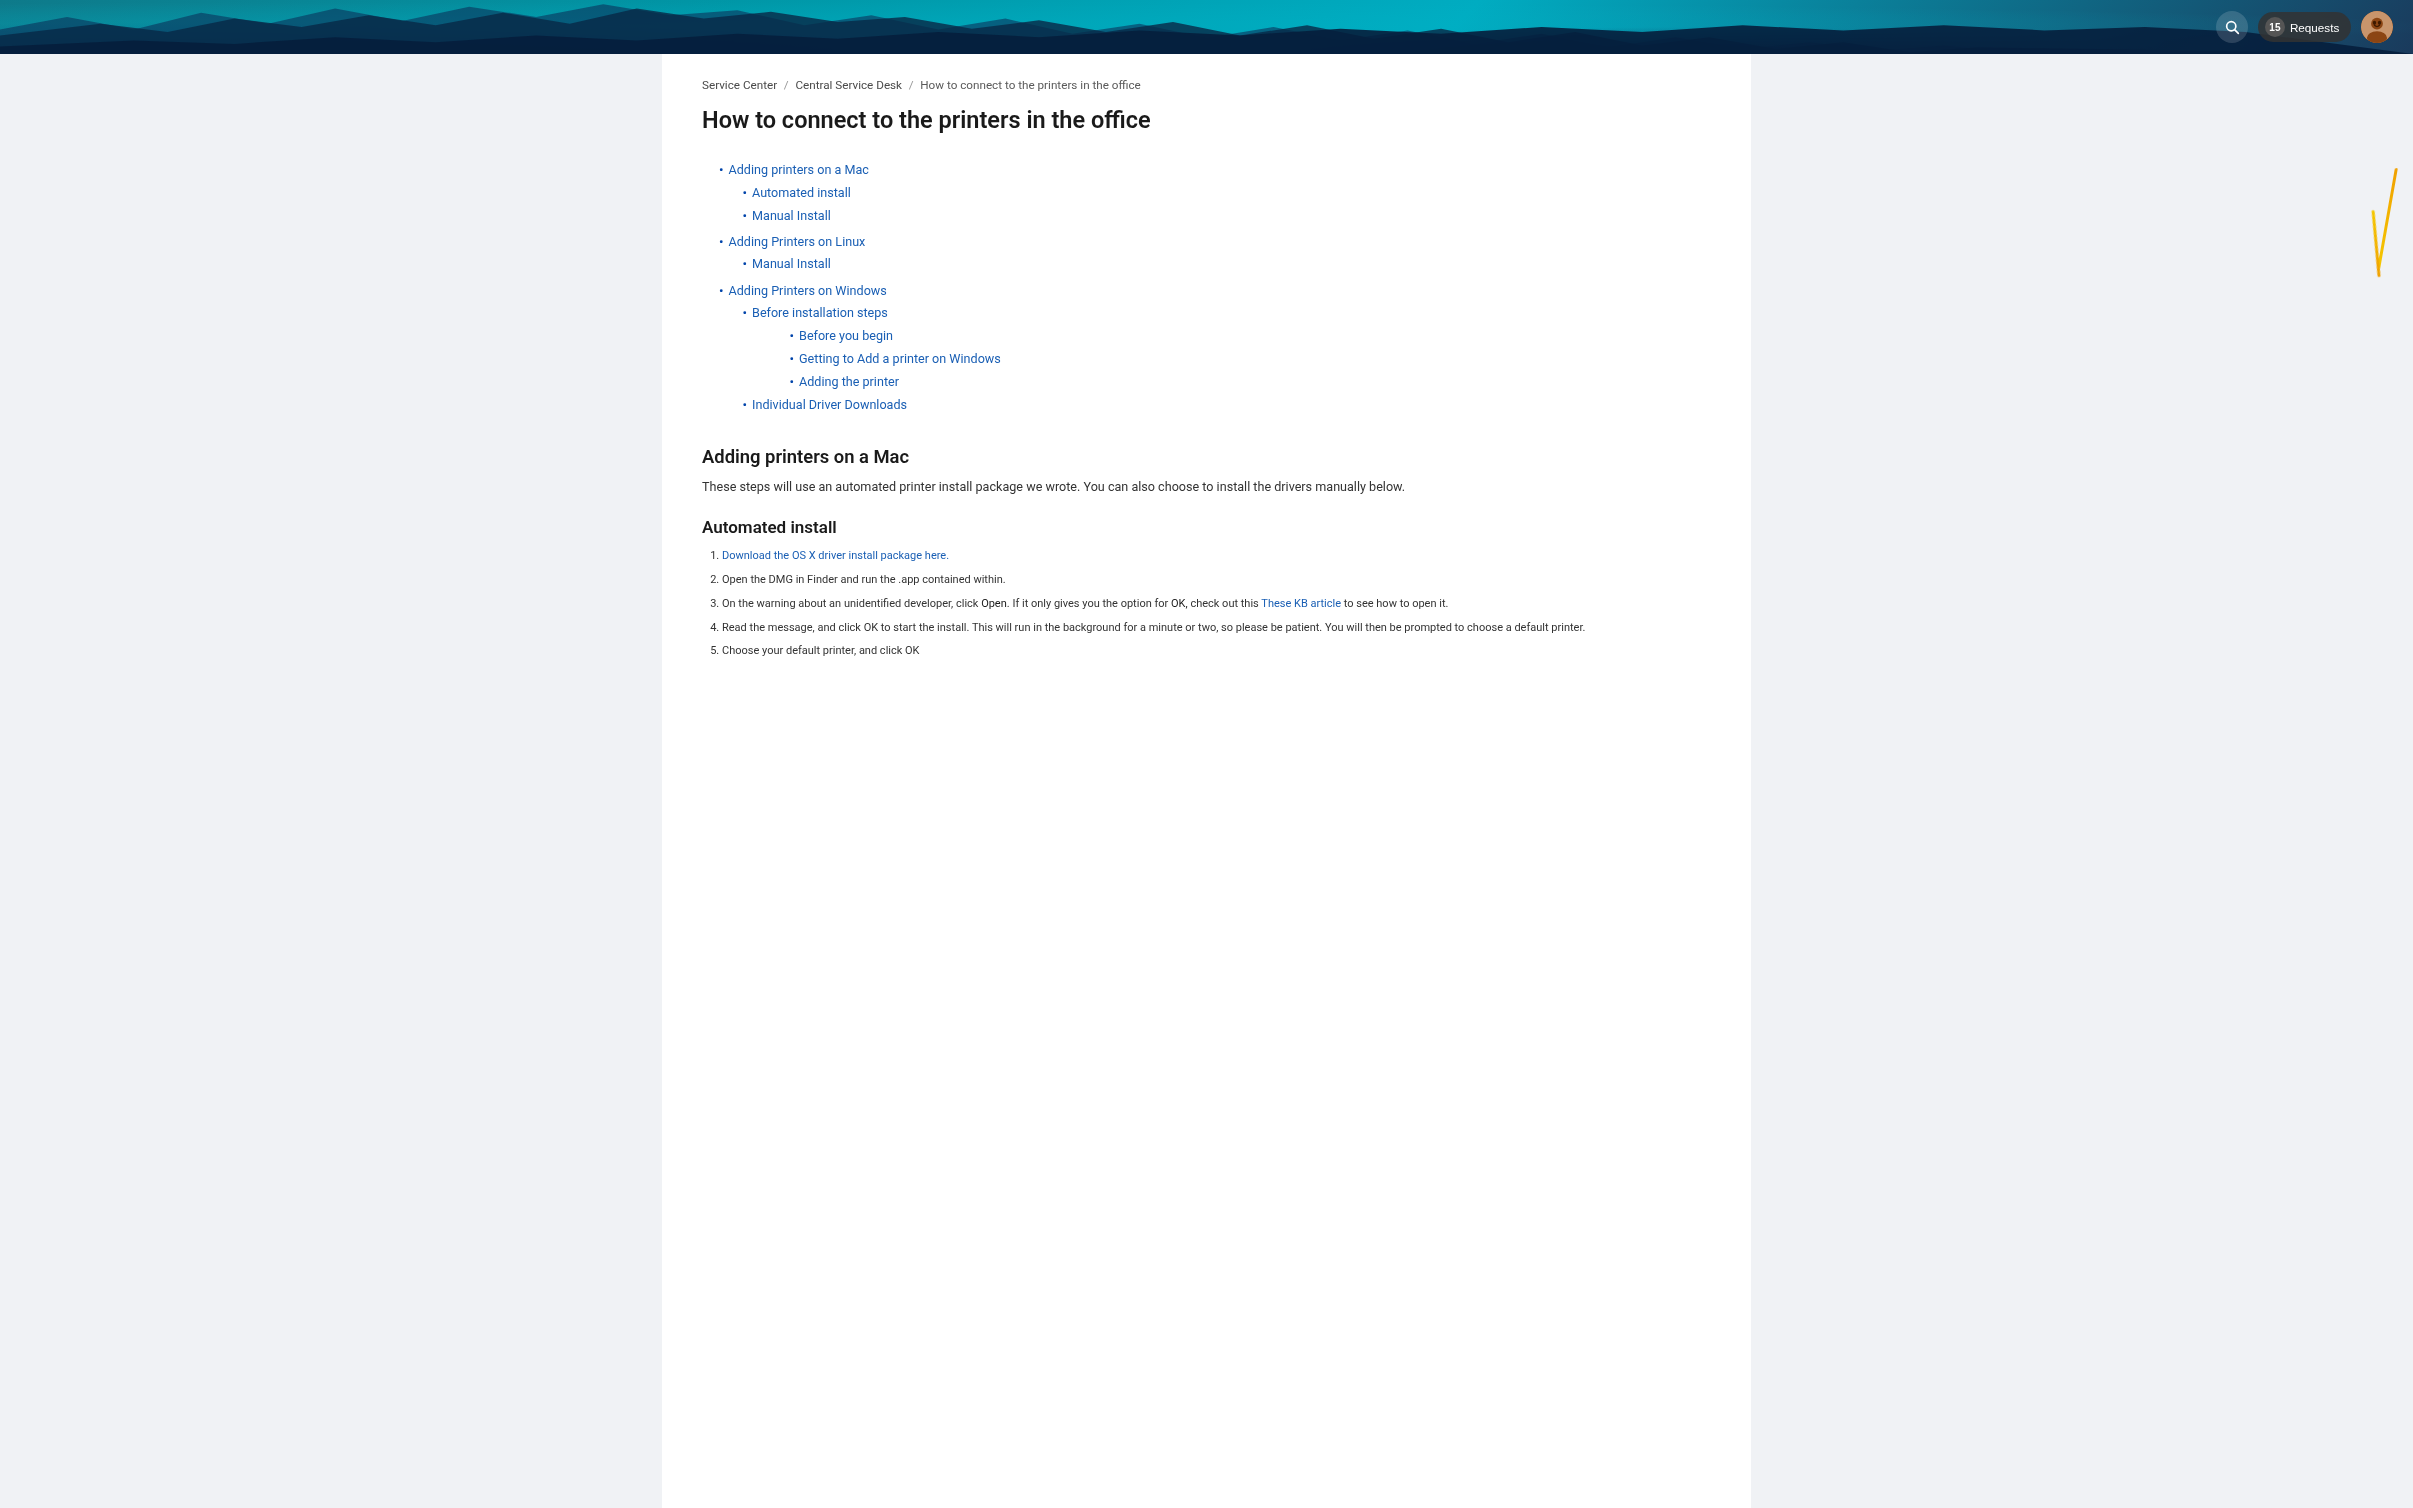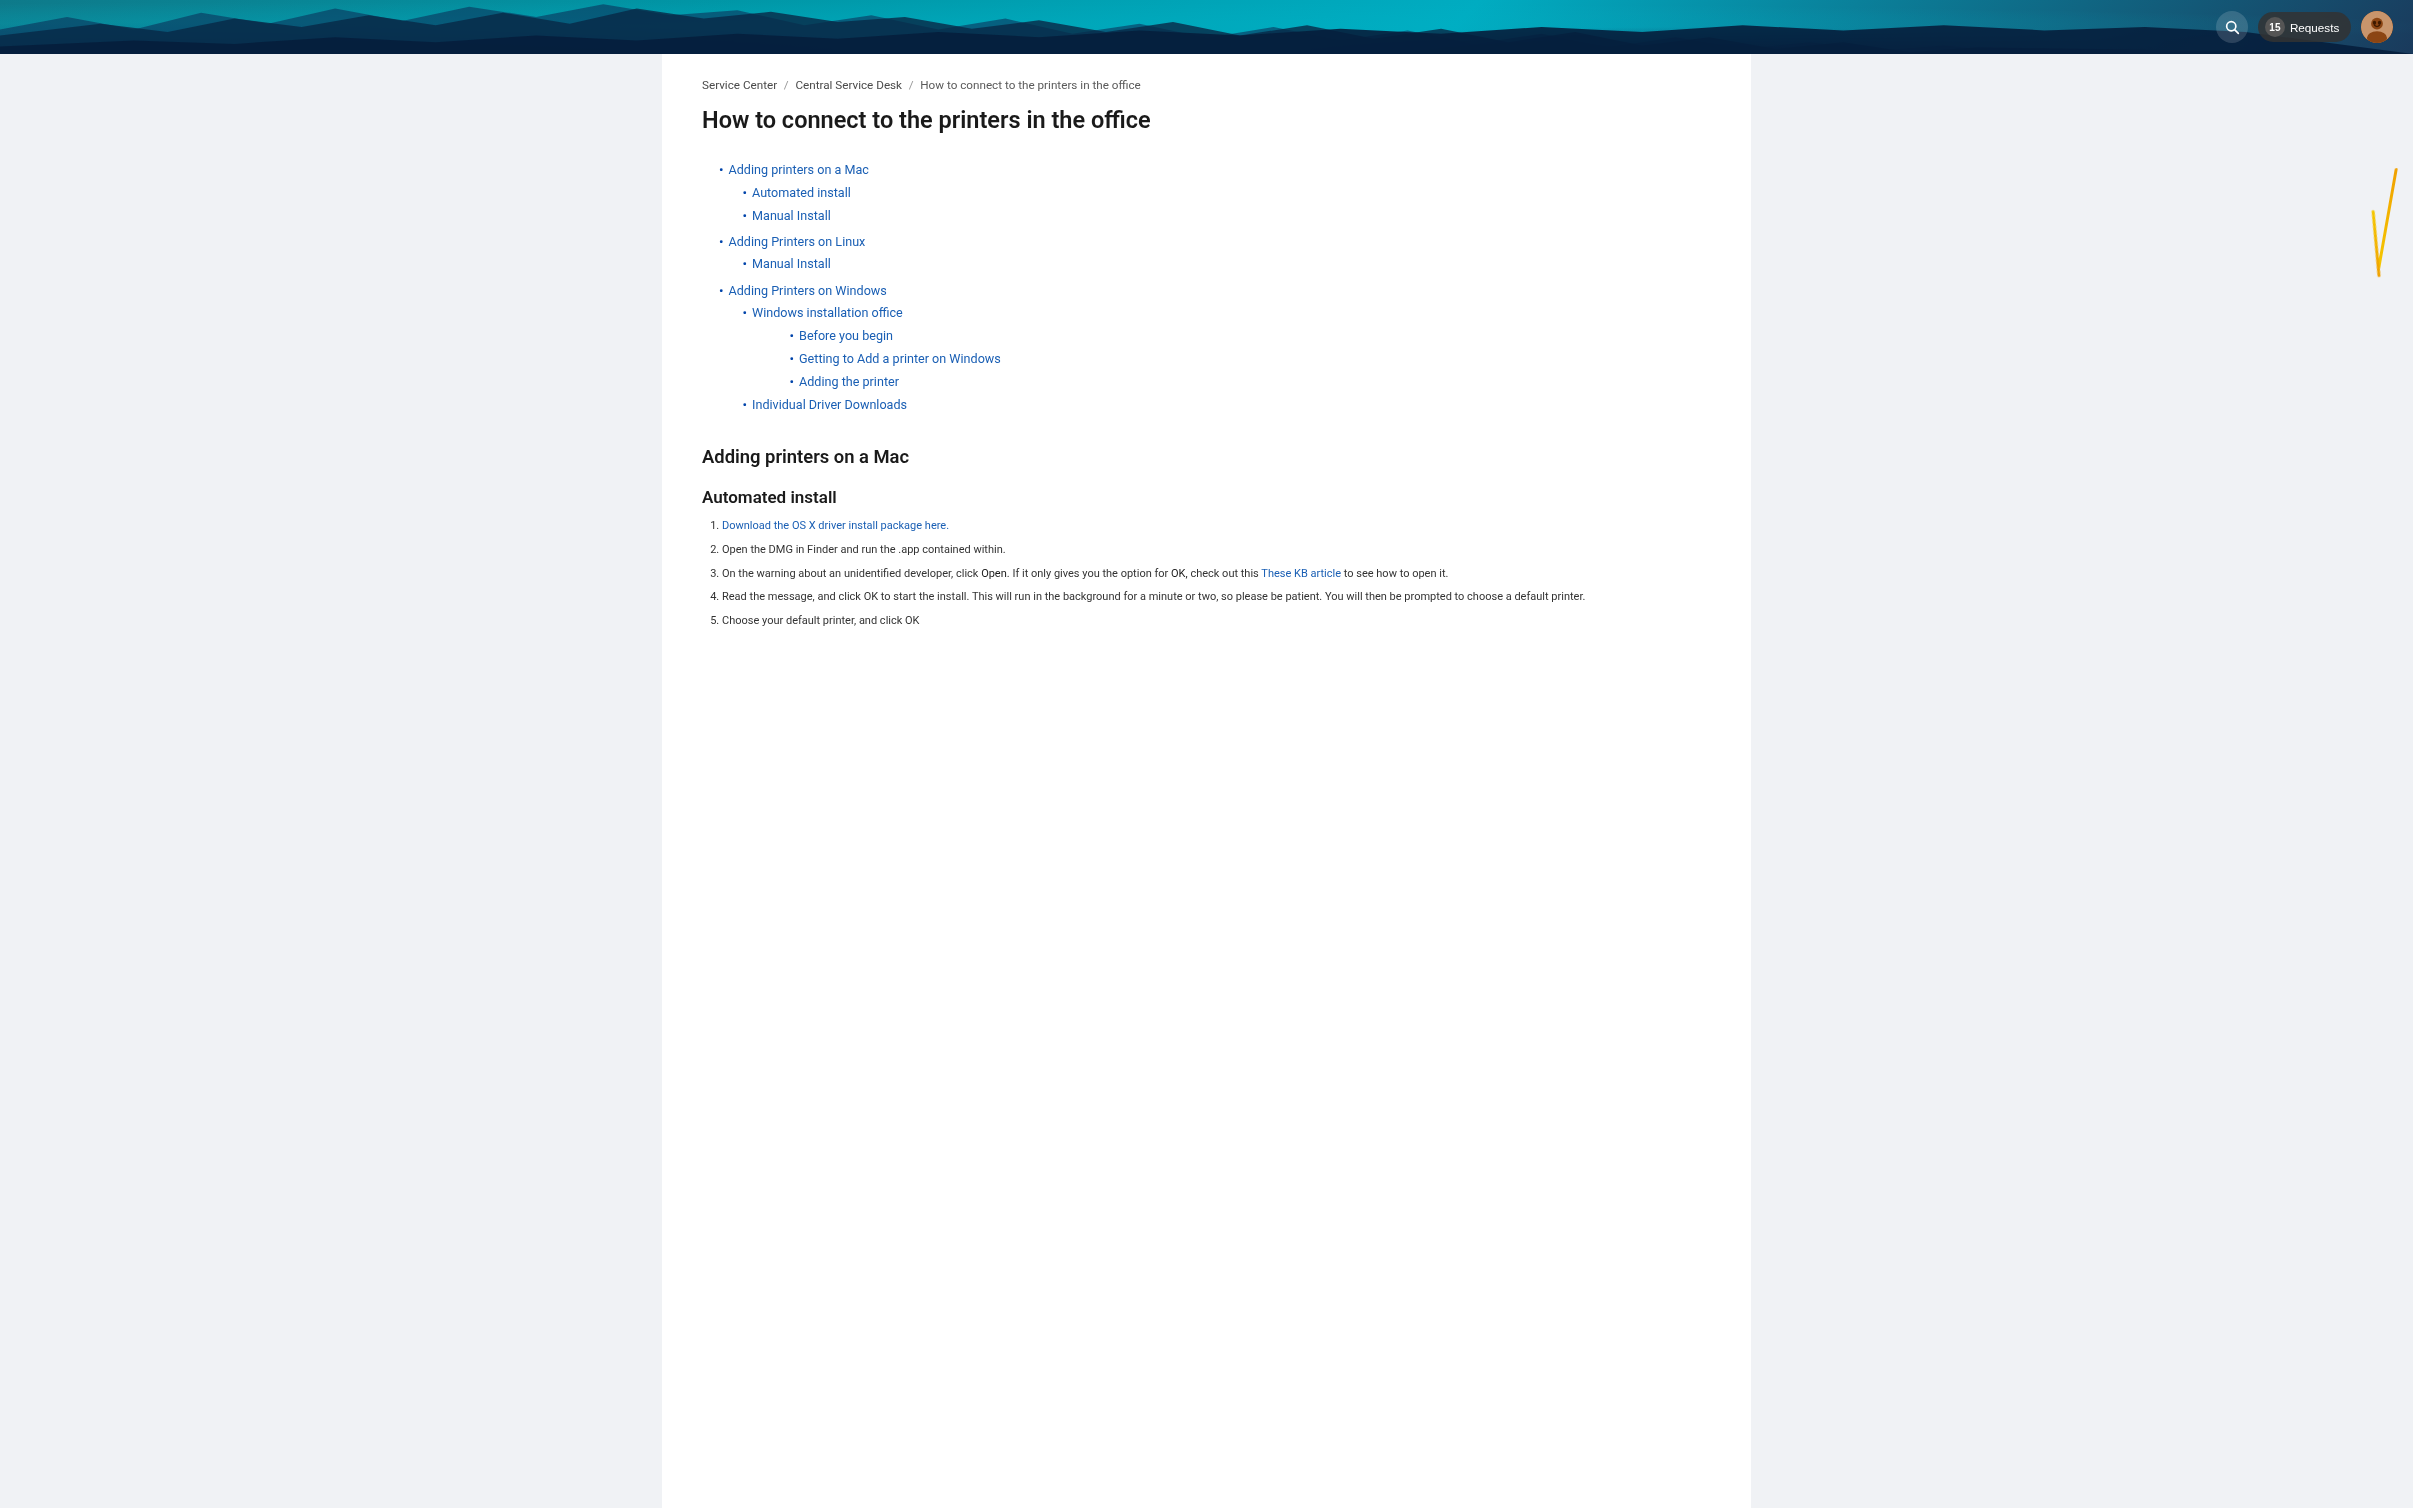--- a/index.html
+++ b/index.html
@@ -369,21 +369,21 @@
           </ul>
         </li>
 
         <li>
           <div class="toc-bullet">
             <a href="#">Adding Printers on Windows</a>
           </div>
           <ul class="sub-level-1">
             <li>
               <div class="toc-bullet">
-                <a href="#">Windows installation office</a>
+                <a href="#">Before installation steps</a>
               </div>
               <ul class="sub-level-2">
                 <li>
                   <div class="toc-bullet">
                     <a href="#">Before you begin</a>
                   </div>
                 </li>
                 <li>
                   <div class="toc-bullet">
                     <a href="#">Getting to Add a printer on Windows</a>
@@ -400,20 +400,21 @@
               <div class="toc-bullet">
                 <a href="#">Individual Driver Downloads</a>
               </div>
             </li>
           </ul>
         </li>
       </ul>
     </nav>
 
     <h2 class="section-heading">Adding printers on a Mac</h2>
+    <p class="section-intro">These steps will use an automated printer install package we wrote. You can also choose to install the drivers manually below.</p>
 
     <h3 class="subsection-heading">Automated install</h3>
 
     <ol class="steps-list">
       <li>
         <a href="#">Download the OS X driver install package here.</a>
       </li>
       <li>Open the DMG in Finder and run the .app contained within.</li>
       <li>
         On the warning about an unidentified developer, click <strong>Open</strong>. If it only gives you the option for <strong>OK,</strong> check out this <a href="#">These KB article</a> to see how to open it.

